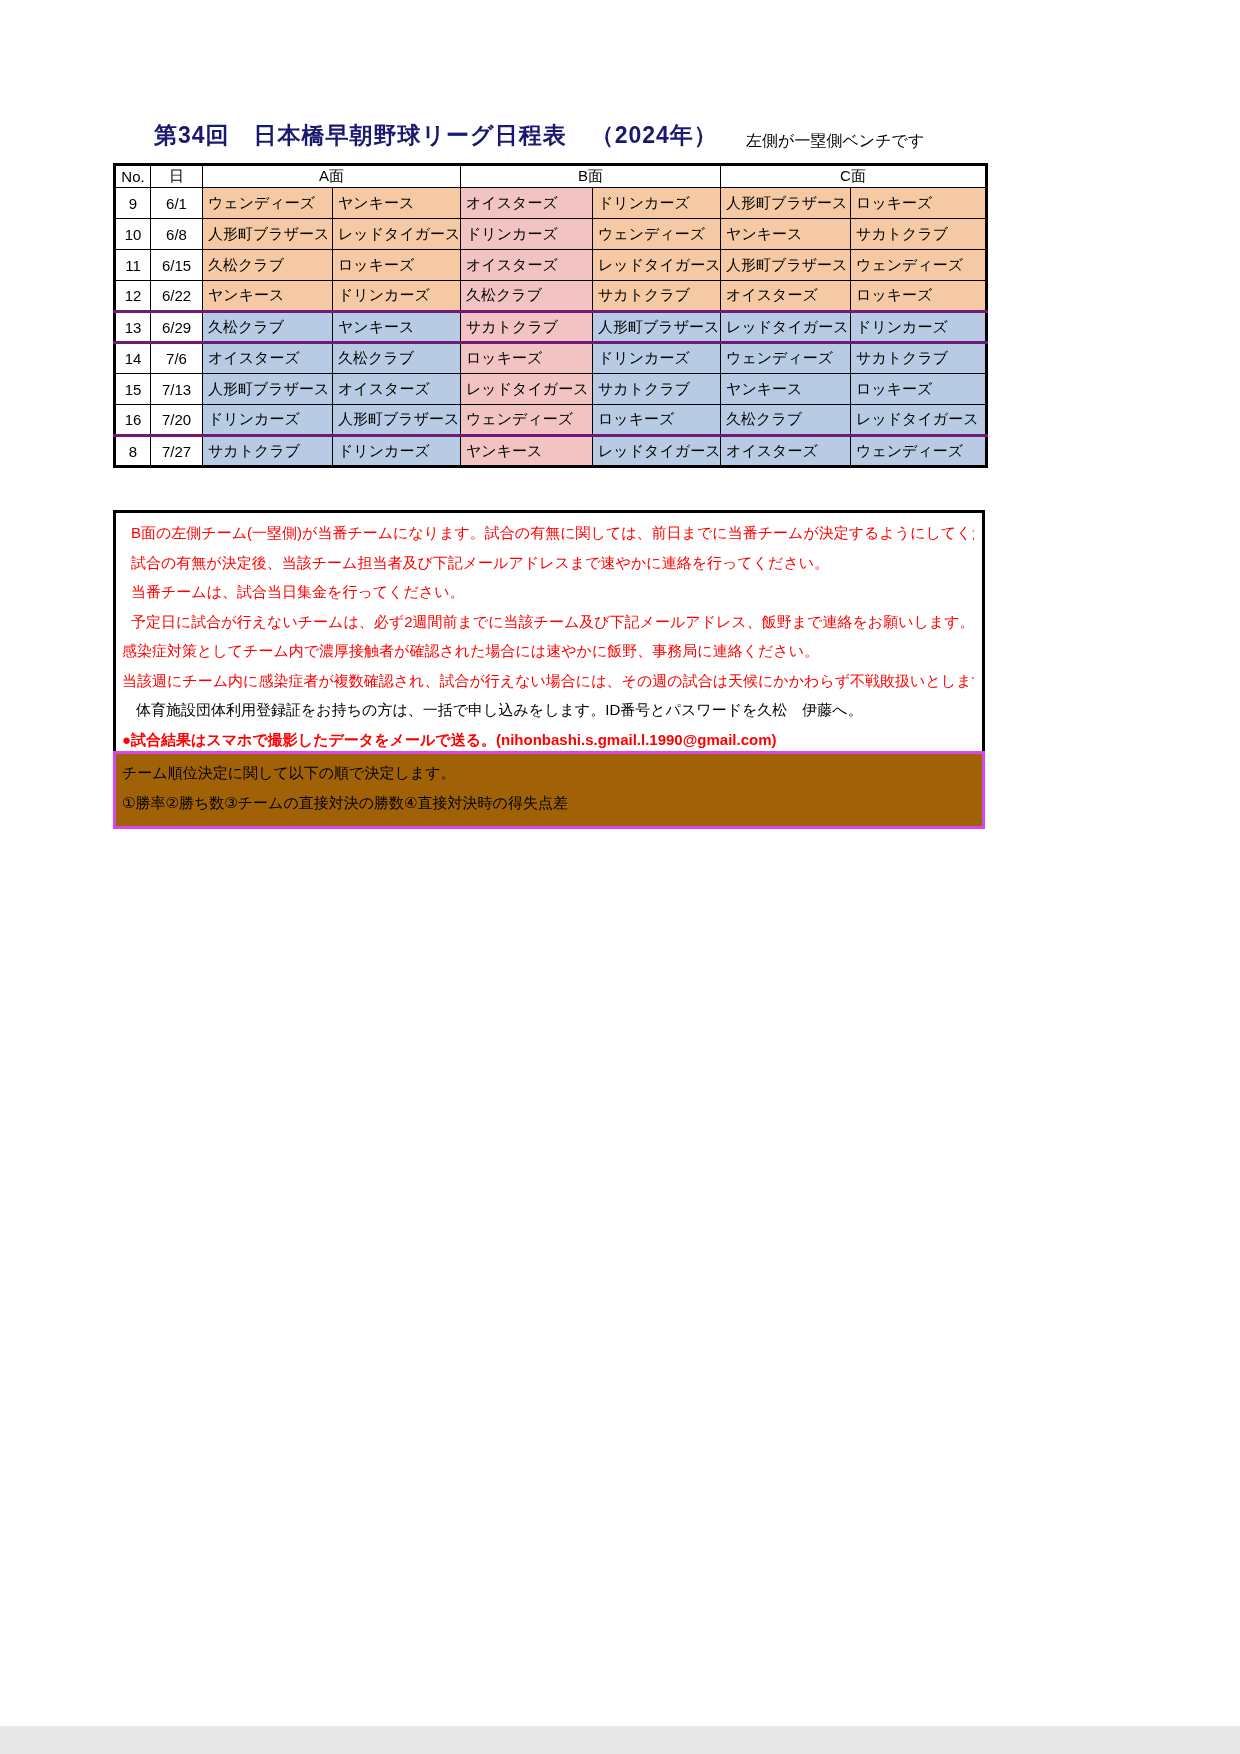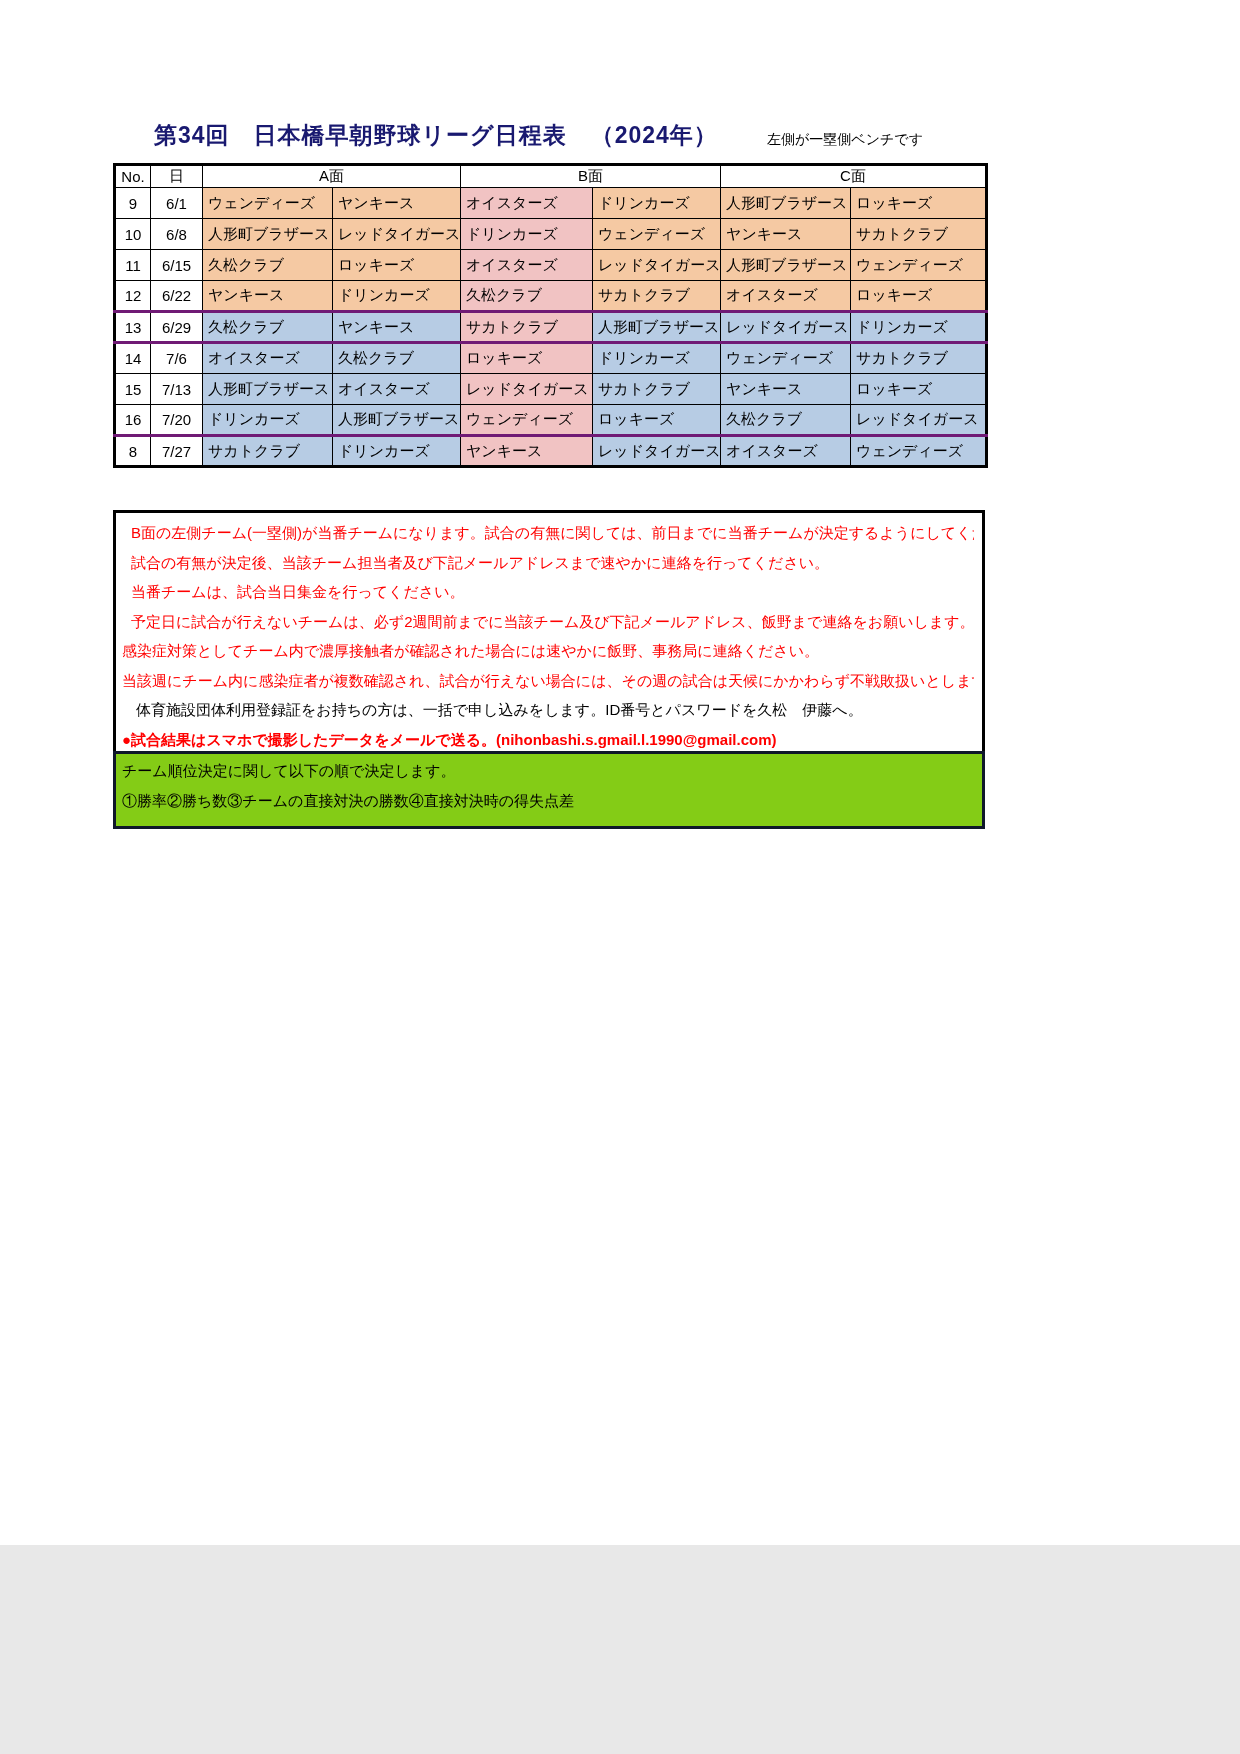--- a/index.html
+++ b/index.html
@@ -1,32 +1,32 @@
 <!DOCTYPE html>
 <html><head>
 <meta charset="utf-8">
 <style>
   * { box-sizing: border-box; margin: 0; padding: 0; }
   html, body { background: #e8e8e8; }
   body { font-family: "Liberation Sans", "DejaVu Sans", sans-serif; }
   .page {
     position: relative;
-    width: 1240px; height: 1545px;
+    width: 1240px; height: 1726px;
     margin: 0 auto;
     background: #ffffff;
     overflow: hidden;
   }
   .title {
     position: absolute; left: 154px; top: 120px;
     font-size: 23px; font-weight: bold; color: #191970;
     letter-spacing: 1px; white-space: nowrap;
   }
   .bench-note {
-    position: absolute; left: 767px; top: 131px;
-    font-size: 14px; color: #000; white-space: nowrap;
+    position: absolute; left: 746px; top: 131px;
+    font-size: 16px; color: #000; white-space: nowrap;
   }
   table.schedule {
     position: absolute; left: 113px; top: 163px;
     width: 872px;
     border-collapse: collapse; table-layout: fixed;
     border: 3px solid #000;
   }
   table.schedule th, table.schedule td {
     border: 1px solid #000;
     font-size: 15px; color: #000;
@@ -53,23 +53,22 @@
     white-space: nowrap; overflow: hidden;
   }
   .note-line.red { color: #ff0000; }
   .note-line.black { color: #000000; }
   .note-line.bold { font-weight: bold; }
   .note-line.ind1 { padding-left: 9px; }
   .note-line.ind2 { padding-left: 14px; }
   .ranking-box {
     position: absolute; left: 113px; top: 751px;
     width: 872px;
-    border: 3px solid #0f172a; background: #84cc16;
+    border: 3px solid #d946ef; background: #a16207;
     padding: 4px 8px 8px 6px;
-    font-family: Liberation Mono, monospace;
   }
   .rank-line {
     font-size: 15px; line-height: 30px; color: #000;
     white-space: nowrap; overflow: hidden;
   }
 </style>
 </head>
 <body>
 
 <div class="page">

